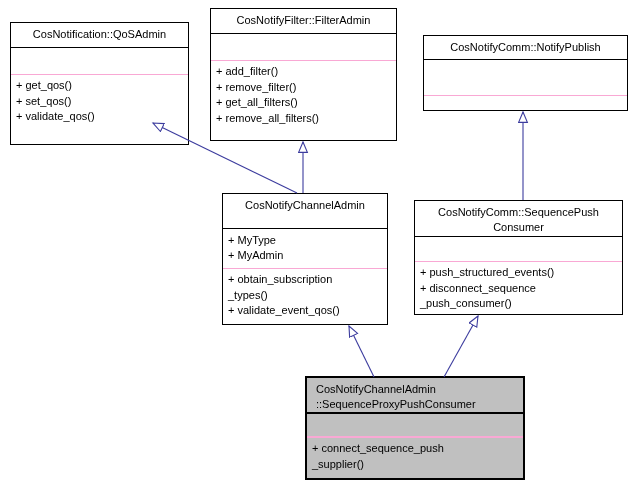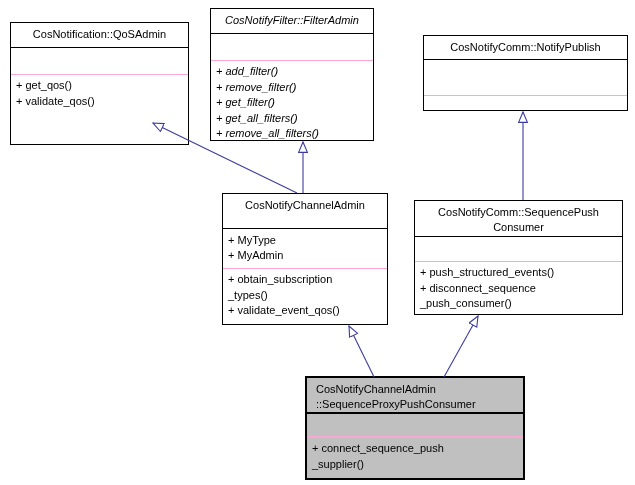--- a/index.html
+++ b/index.html
@@ -53,33 +53,33 @@
 
 <div id="canvas">
 
   <div class="uml-class" style="left:10px;top:22px;width:179px;height:123px;">
     <div class="sec sec-title" style="height:25px;">
         <div>CosNotification::QoSAdmin</div>
       </div>
     <div class="sec sec-attrs" style="height:27px;"></div>
     <div class="sec sec-methods">
         <div>+ get_qos()</div>
+        <div>+ set_qos()</div>
         <div>+ validate_qos()</div>
       </div>
   </div>
 
-  <div class="uml-class" style="left:210px;top:8px;width:164px;height:133px;font-style:italic;">
+  <div class="uml-class" style="left:210px;top:8px;width:187px;height:133px;">
     <div class="sec sec-title" style="height:25px;">
         <div>CosNotifyFilter::FilterAdmin</div>
       </div>
     <div class="sec sec-attrs" style="height:27px;"></div>
     <div class="sec sec-methods">
         <div>+ add_filter()</div>
         <div>+ remove_filter()</div>
-        <div>+ get_filter()</div>
         <div>+ get_all_filters()</div>
         <div>+ remove_all_filters()</div>
       </div>
   </div>
 
   <div class="uml-class" style="left:423px;top:35px;width:205px;height:76px;gap:11px;">
     <div class="sec sec-title" style="height:25px;">
         <div>CosNotifyComm::NotifyPublish</div>
       </div>
     <div class="sec sec-attrs" style="height:27px;"></div>

